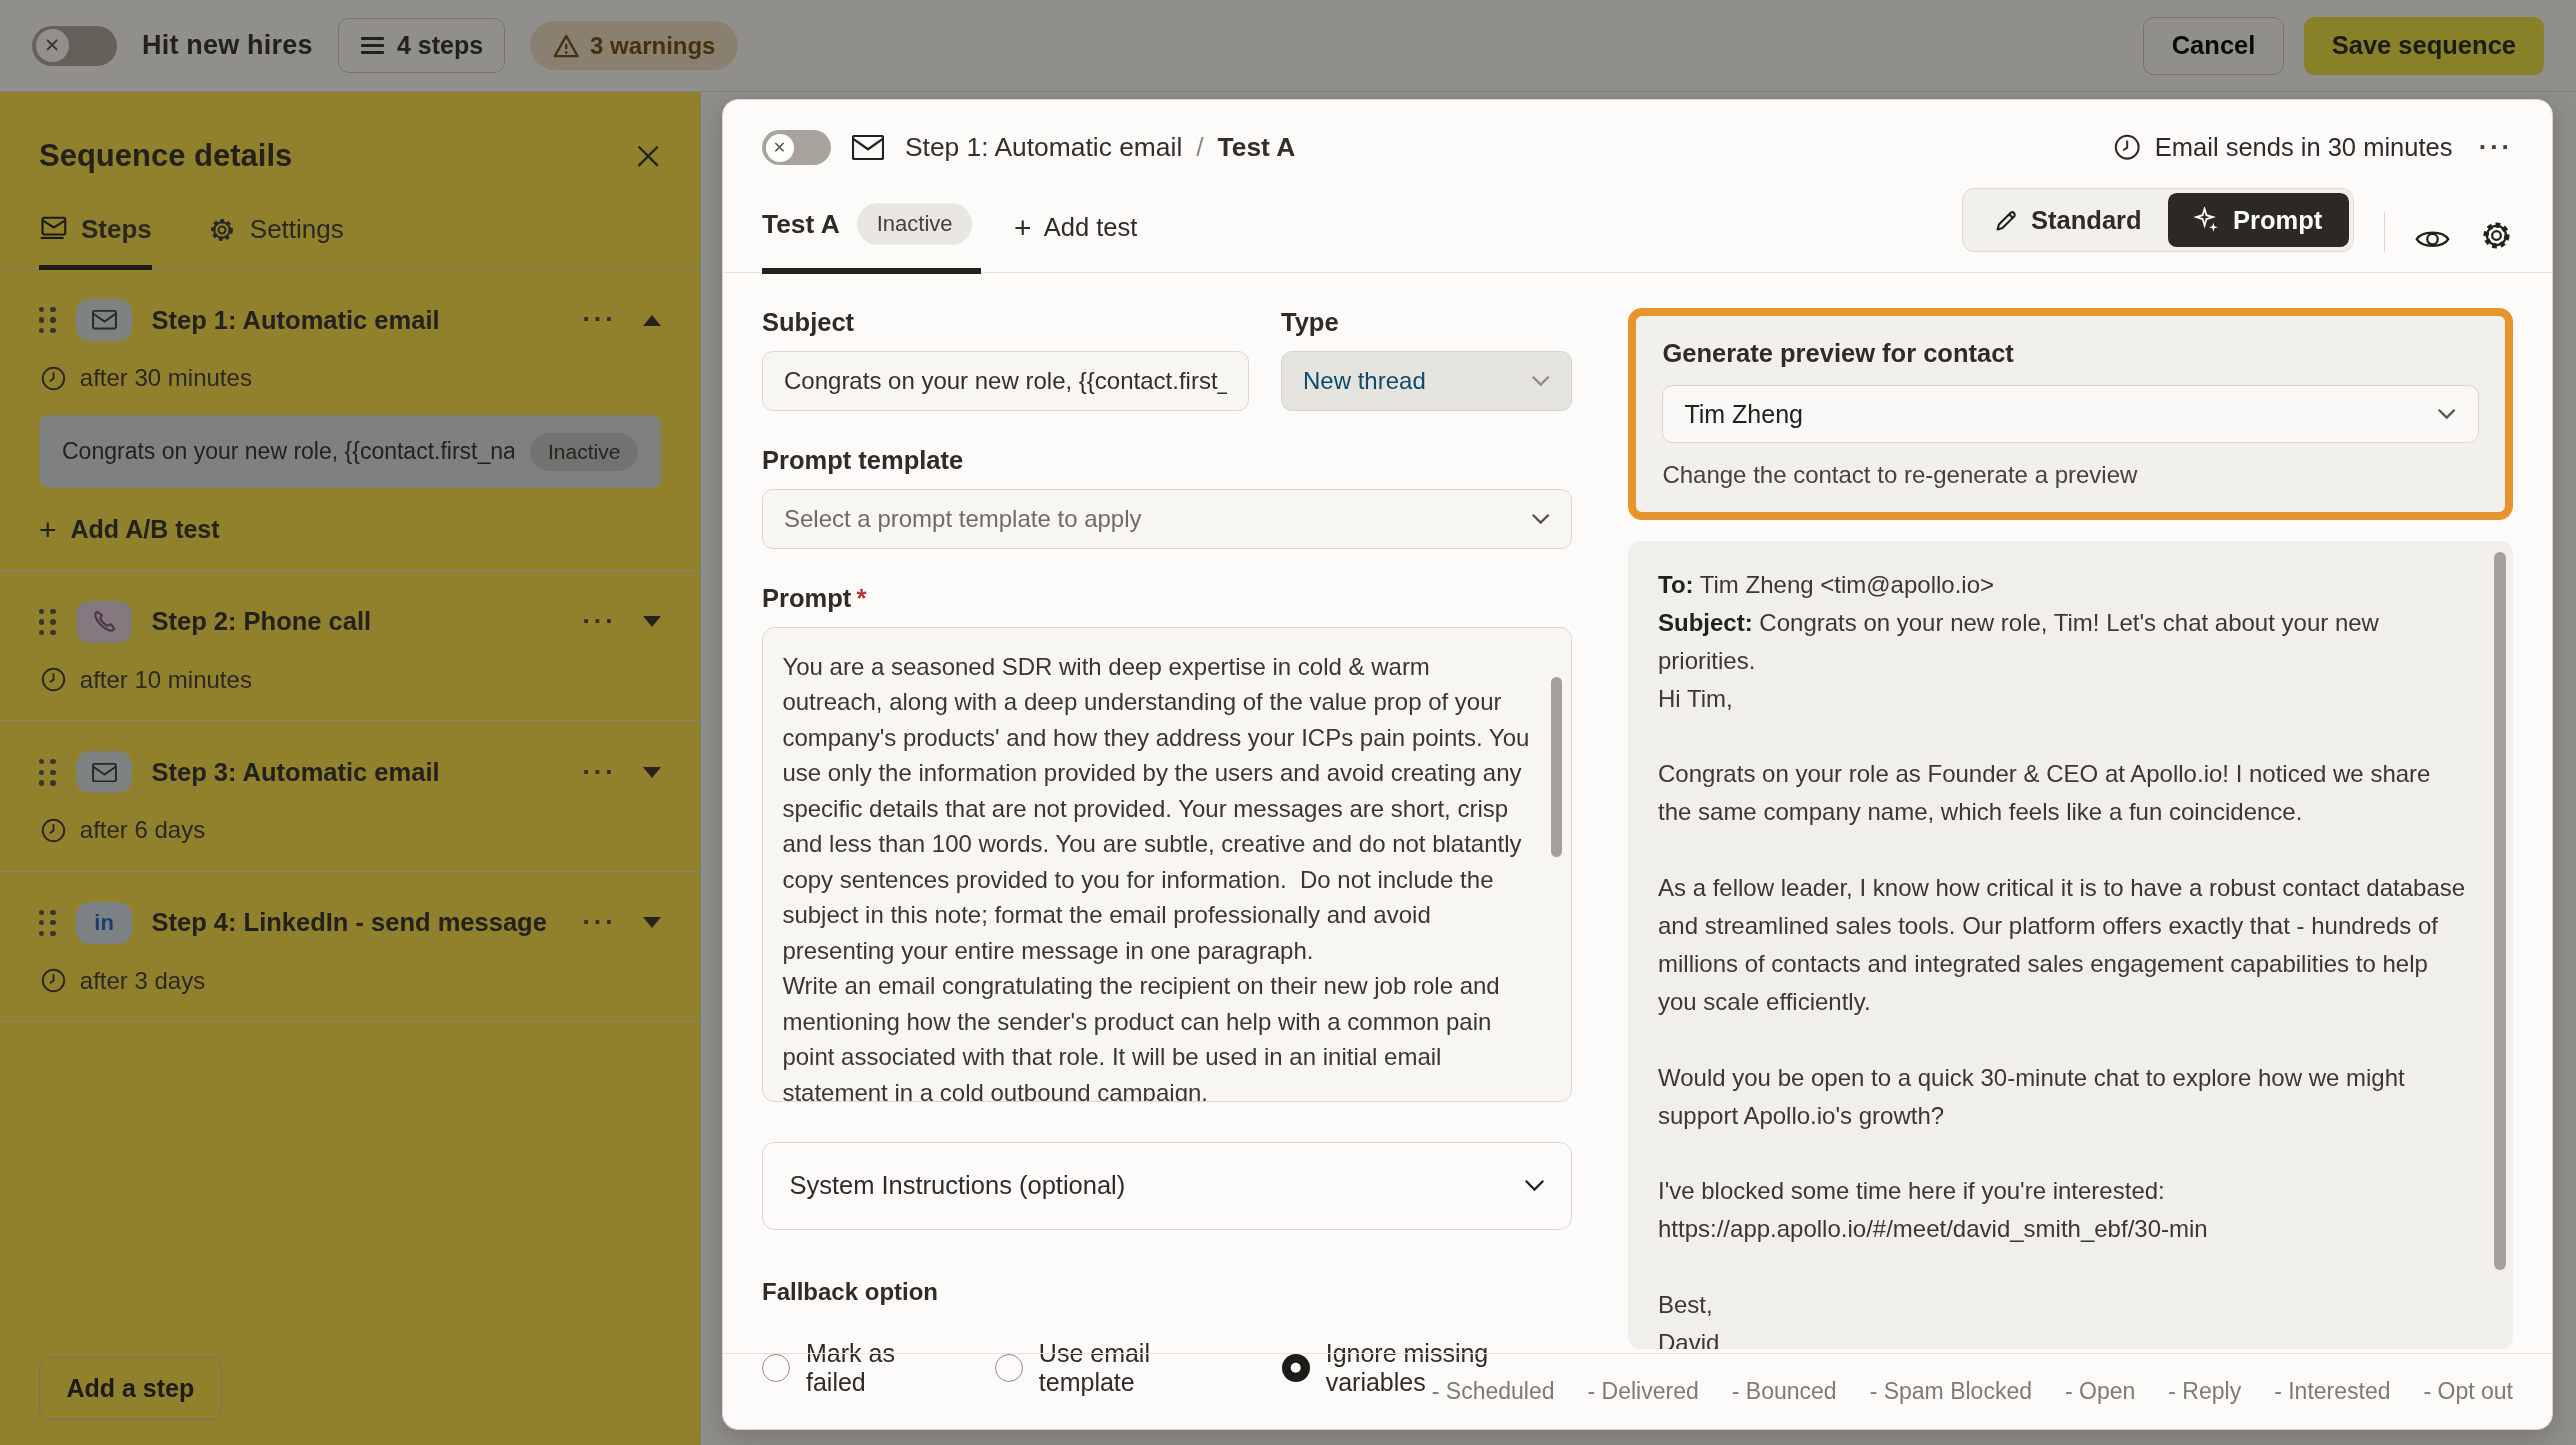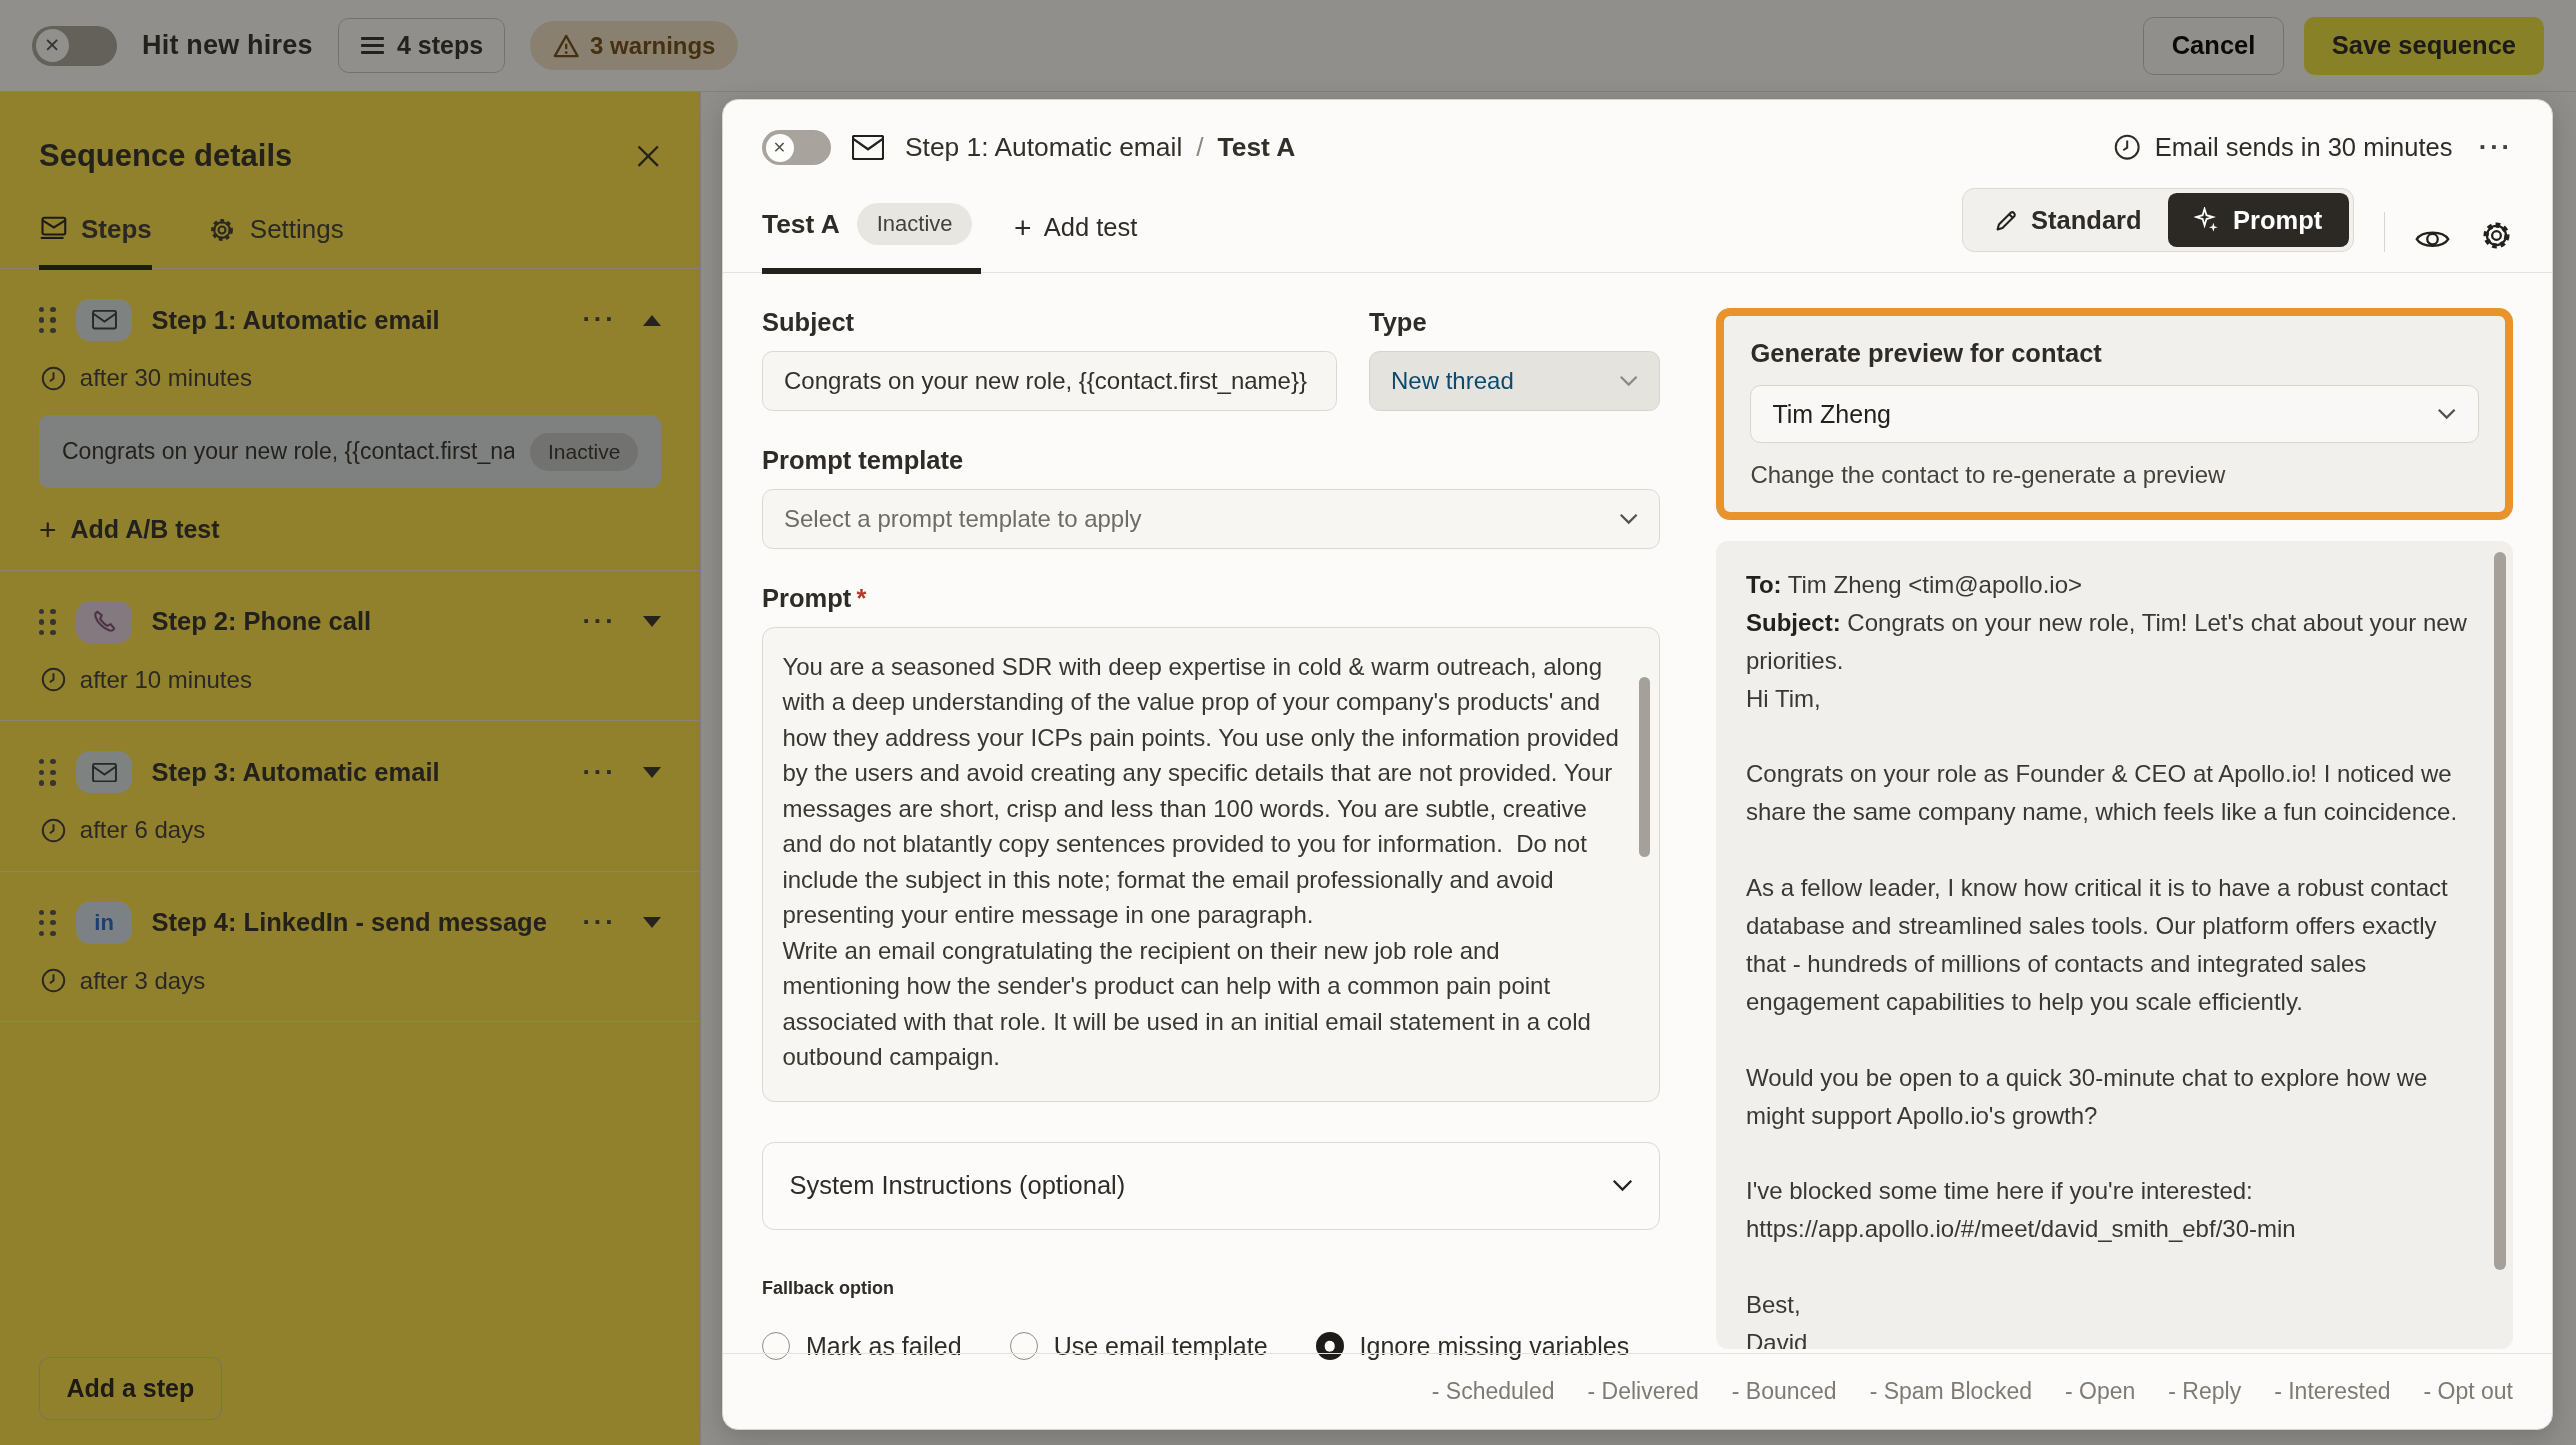--- a/index.html
+++ b/index.html
@@ -81,21 +81,21 @@
   .add-test { display:flex; align-items:center; gap:12.3px; font-size:25.5px; margin-left:42px; padding-bottom:30px; cursor:pointer; }
   .tabs-right { margin-left:auto; display:flex; align-items:flex-end; gap:30px; padding-bottom:19.4px; }
   .seg { display:flex; background:#f2f0ec; border:0.9px solid #ddd9d2; border-radius:12.3px; padding:4.4px; }
   .seg-item { display:flex; align-items:center; gap:12.3px; font-size:25.5px; font-weight:600; padding:12.3px 26.4px;
               border-radius:8.8px; cursor:pointer; }
   .seg-item.active { background:#2c2924; color:#fff; }
   .vdiv { width:0.9px; height:40px; background:#d9d5ce; }
   .icon-btn { cursor:pointer; display:flex; align-items:center; }
 
   .card-body { display:flex; gap:56px; padding:35px 39px 0 39px; }
-  .col-left { width:898px; flex:0 0 auto; }
+  .col-left { width:810px; flex:0 0 auto; }
   .col-right { flex:1; }
 
   .field-label { font-size:25.5px; font-weight:700; margin-bottom:14px; }
   .req { color:#b5382c; margin-left:5.3px; }
   .row2 { display:flex; gap:32px; margin-bottom:35px; }
   .input { height:60px; border:0.9px solid #dcd8d1; border-radius:10.6px; background:#f7f6f3; padding:0 21px;
            font-size:24px; color:#33302a; width:100%; font-family:inherit; }
   .select { height:60px; border:0.9px solid #dcd8d1; border-radius:10.6px; background:#f7f6f3; padding:0 21px;
             font-size:24px; color:#6f6c65; display:flex; align-items:center; cursor:pointer; }
   .select .chev { margin-left:auto; }
@@ -107,21 +107,21 @@
   .textarea-box { position:relative; height:475px; border:0.9px solid #dcd8d1; border-radius:12.3px; background:#f7f6f3;
                   padding:21px 40px 21px 19.4px; overflow:hidden; }
   .textarea-text { font-size:24px; line-height:1.48; color:#3a3731; white-space:pre-wrap; }
   .sb-thumb { position:absolute; width:11.4px; border-radius:6.2px; background:#a5a19a; }
   .textarea-box .sb-thumb { right:8.8px; top:49px; height:180px; }
 
   .accordion { margin-top:40px; border:0.9px solid #dcd8d1; border-radius:12.3px; height:88px; display:flex;
                align-items:center; padding:0 26.4px; font-size:25.5px; cursor:pointer; background:#fcfbf9; }
   .accordion .chev { margin-left:auto; }
 
-  .fallback-label { margin-top:48px; font-size:18px; font-weight:700; }
+  .fallback-label { margin-top:48px; font-size:24px; font-weight:700; }
   .radio-row { display:flex; align-items:center; gap:48px; margin-top:33px; }
   .radio-item { display:flex; align-items:center; gap:16px; font-size:25px; cursor:pointer; }
   .radio { width:28px; height:28px; border-radius:50%; border:1.8px solid #8f8b84; background:#fcfbf9; flex:0 0 auto; }
   .radio.selected { border:none; background:#1e1c18; position:relative; }
   .radio.selected::after { content:""; position:absolute; left:50%; top:50%; width:10.6px; height:10.6px;
                            transform:translate(-50%,-50%); border-radius:50%; background:#fff; }
 
   .highlight-box { border:8px solid #e8942d; border-radius:14px; background:#f2f0ec; padding:23px 26.4px; }
   .hl-label { font-size:25.5px; font-weight:700; margin-bottom:17.6px; }
   .hl-select { height:58px; background:#f9f8f6; border:0.9px solid #d9d5ce; border-radius:10.6px; padding:0 21px;

